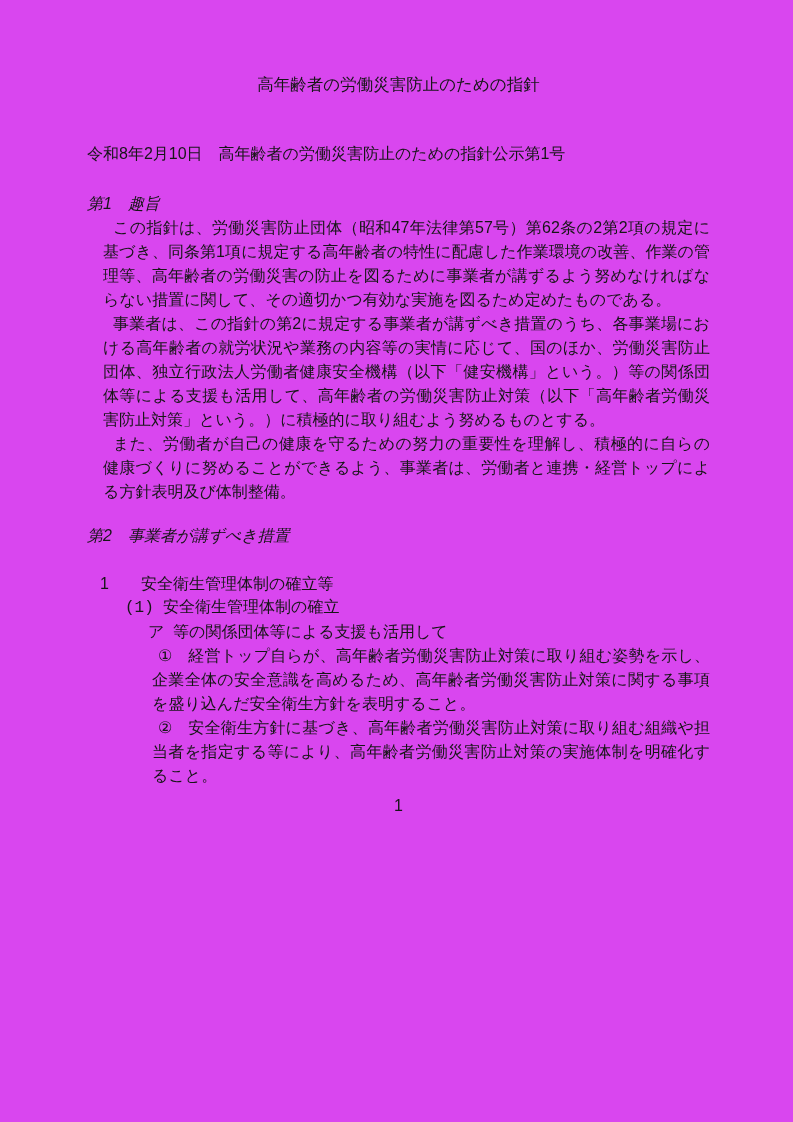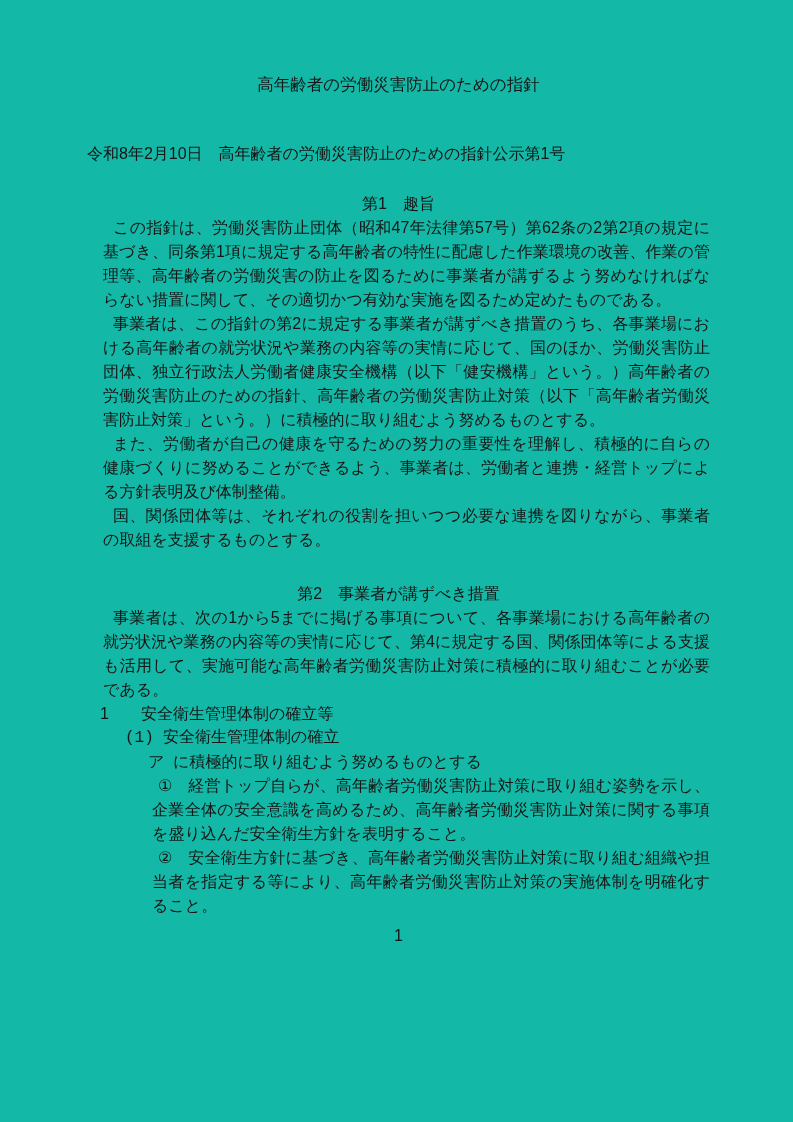--- a/index.html
+++ b/index.html
@@ -1,19 +1,19 @@
 <!DOCTYPE html>
 <html><head>
 <meta charset="utf-8">
 <style>
   html,body { margin:0; padding:0; background:#e8e8e8; }
   .page {
     width:793px; height:1122px;
     margin:0 auto;
-    background:#14b8a6;
+    background:#d946ef;
     box-sizing:border-box;
     padding:72px 83px 0 87px;
     font-family:"Liberation Sans", sans-serif;
     font-size:16px;
     line-height:24px;
     font-weight:500;
     color:#161616;
     overflow:hidden;
   }
   .title {
@@ -21,34 +21,34 @@
     font-size:16.5px;
     margin-bottom:46px;
     white-space:nowrap;
   }
   .docnum {
     text-align:left;
     padding-right:24px;
     margin-bottom:26px;
     white-space:nowrap;
   }
-  .h { text-align:center; }
-  .h2gap { margin-top:30px; }
+  .h { text-align:left;font-style:italic; }
+  .h2gap { margin-top:20px; }
   .para {
     padding-left:16px;
     text-indent:10px;
     text-align:justify;
     word-break:break-all;
   }
   .item {
     text-align:justify;
     word-break:break-all;
   }
   .mk { display:inline-block; text-indent:0; }
-  .item-n1   { padding-left:54px; text-indent:-41px; }
+  .item-n1   { padding-left:54px; text-indent:-41px;margin-top:24px; }
   .item-n1 .mk { width:41px; }
   .item-p1   { padding-left:76px; text-indent:-38px;font-family:Liberation Mono, monospace; }
   .item-p1 .mk { width:38px; }
   .item-a    { padding-left:86px; text-indent:-25px; }
   .item-a .mk { width:25px; }
   .item-apara {
     padding-left:48px;
     text-indent:21px;
     text-align:justify;
     word-break:break-all;
@@ -66,35 +66,33 @@
 <div class="page">
 
   <div class="title">高年齢者の労働災害防止のための指針</div>
 
   <div class="docnum">令和8年2月10日　高年齢者の労働災害防止のための指針公示第1号</div>
 
   <div class="h">第1　趣旨</div>
 
   <div class="para">この指針は、労働災害防止団体（昭和47年法律第57号）第62条の2第2項の規定に基づき、同条第1項に規定する高年齢者の特性に配慮した作業環境の改善、作業の管理等、高年齢者の労働災害の防止を図るために事業者が講ずるよう努めなければならない措置に関して、その適切かつ有効な実施を図るため定めたものである。</div>
 
-  <div class="para">事業者は、この指針の第2に規定する事業者が講ずべき措置のうち、各事業場における高年齢者の就労状況や業務の内容等の実情に応じて、国のほか、労働災害防止団体、独立行政法人労働者健康安全機構（以下「健安機構」という。）高年齢者の労働災害防止のための指針、高年齢者の労働災害防止対策（以下「高年齢者労働災害防止対策」という。）に積極的に取り組むよう努めるものとする。</div>
+  <div class="para">事業者は、この指針の第2に規定する事業者が講ずべき措置のうち、各事業場における高年齢者の就労状況や業務の内容等の実情に応じて、国のほか、労働災害防止団体、独立行政法人労働者健康安全機構（以下「健安機構」という。）等の関係団体等による支援も活用して、高年齢者の労働災害防止対策（以下「高年齢者労働災害防止対策」という。）に積極的に取り組むよう努めるものとする。</div>
 
   <div class="para">また、労働者が自己の健康を守るための努力の重要性を理解し、積極的に自らの健康づくりに努めることができるよう、事業者は、労働者と連携・経営トップによる方針表明及び体制整備。</div>
 
-  <div class="para">国、関係団体等は、それぞれの役割を担いつつ必要な連携を図りながら、事業者の取組を支援するものとする。</div>
 
   <div class="h h2gap">第2　事業者が講ずべき措置</div>
 
-  <div class="para">事業者は、次の1から5までに掲げる事項について、各事業場における高年齢者の就労状況や業務の内容等の実情に応じて、第4に規定する国、関係団体等による支援も活用して、実施可能な高年齢者労働災害防止対策に積極的に取り組むことが必要である。</div>
 
   <div class="item item-n1"><span class="mk">1</span><span>安全衛生管理体制の確立等</span></div>
 
   <div class="item item-p1"><span class="mk">(1)</span><span>安全衛生管理体制の確立</span></div>
 
-  <div class="item item-a"><span class="mk">ア</span><span>に積極的に取り組むよう努めるものとする</span></div>
+  <div class="item item-a"><span class="mk">ア</span><span>等の関係団体等による支援も活用して</span></div>
 
 
   <div class="item item-c"><span class="mk">①</span><span>経営トップ自らが、高年齢者労働災害防止対策に取り組む姿勢を示し、企業全体の安全意識を高めるため、高年齢者労働災害防止対策に関する事項を盛り込んだ安全衛生方針を表明すること。</span></div>
 
   <div class="item item-c"><span class="mk">②</span><span>安全衛生方針に基づき、高年齢者労働災害防止対策に取り組む組織や担当者を指定する等により、高年齢者労働災害防止対策の実施体制を明確化すること。</span></div>
 
   <div class="pageno">1</div>
 
 </div>
 

